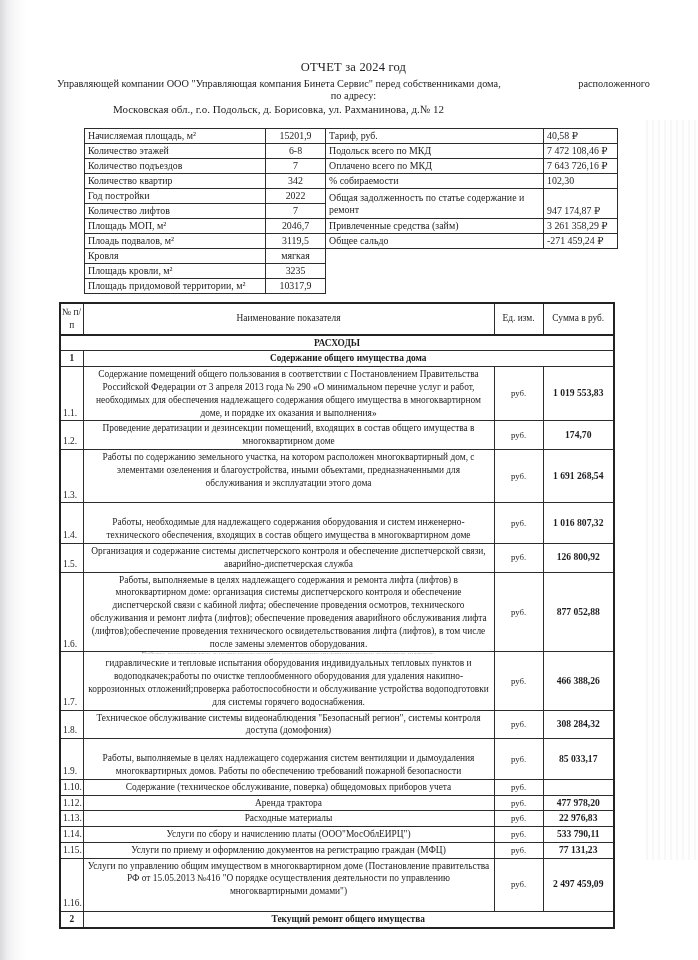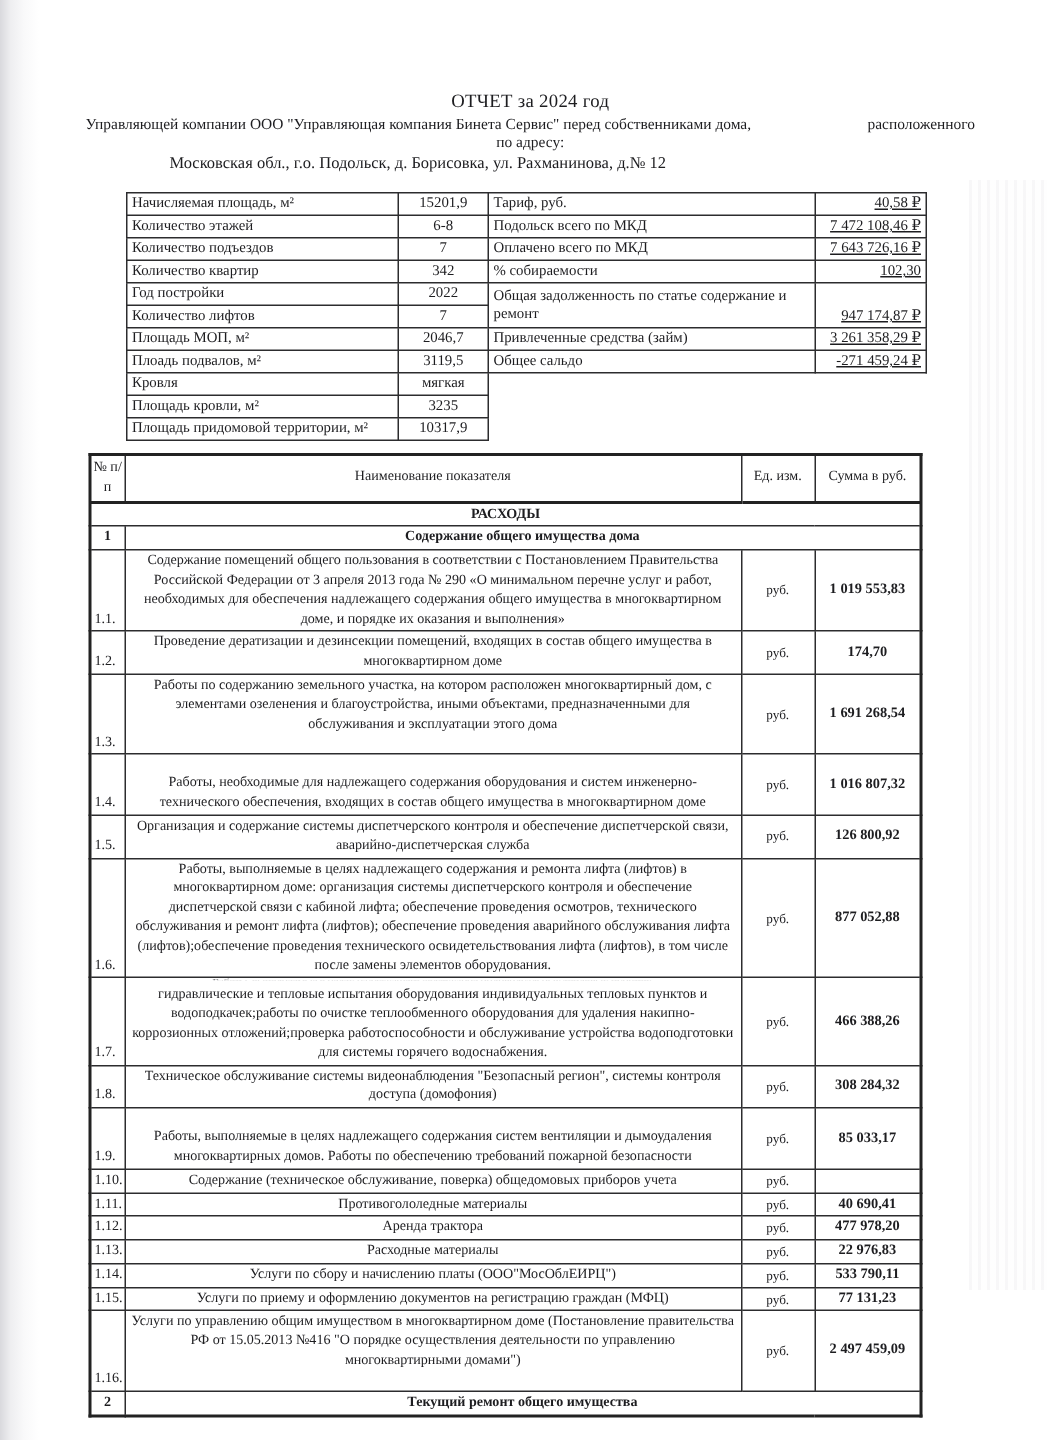--- a/index.html
+++ b/index.html
@@ -23,21 +23,21 @@
   .addr-label{text-align:center;font-size:10.3px;margin-top:1px;}
   .addr{text-align:center;font-size:11px;margin-top:2px;margin-right:150px;}
   
   table{border-collapse:collapse;table-layout:fixed;}
   td,th{overflow:hidden;}
   
   .info-table{position:absolute;top:128px;left:84px;width:533px;font-size:9.9px;}
   .info-table td{border:1px solid #2c2c2e;padding:1px 3px;line-height:12px;height:12px;}
   .info-table td.lbl{text-align:left;margin-left:27px;}
   .info-table td.val-c{text-align:center;}
-  .info-table td.val-r{text-align:right;text-decoration:underline;}
+  .info-table td.val-r{}
   .info-table td.tall-val{vertical-align:bottom;}
   .info-table td.ghost{border:none;background:transparent;}
   
   .main-table{position:absolute;top:302px;left:59px;width:554px;font-size:9.4px;}
   .main-table th,.main-table td{border:1px solid #2c2c2e;line-height:12.8px;}
   .main-table thead th{
     font-weight:normal;text-align:center;vertical-align:middle;
     padding:2px 1px;height:24px;border-bottom:2px solid #222;
   }
   .main-table{border:2px solid #222;}
@@ -222,26 +222,20 @@
           <td class="unit">руб.</td>
           <td class="sum">85 033,17</td>
         </tr>
         <tr>
           <td class="num">1.10.</td>
           <td class="name"><span>Содержание (техническое обслуживание, поверка) общедомовых приборов учета</span></td>
           <td class="unit">руб.</td>
           <td class="sum"></td>
         </tr>
         <tr>
-          <td class="num">1.11.</td>
-          <td class="name"><span>Противогололедные материалы</span></td>
-          <td class="unit">руб.</td>
-          <td class="sum">40 690,41</td>
-        </tr>
-        <tr>
           <td class="num">1.12.</td>
           <td class="name"><span>Аренда трактора</span></td>
           <td class="unit">руб.</td>
           <td class="sum">477 978,20</td>
         </tr>
         <tr>
           <td class="num">1.13.</td>
           <td class="name"><span>Расходные материалы</span></td>
           <td class="unit">руб.</td>
           <td class="sum">22 976,83</td>

